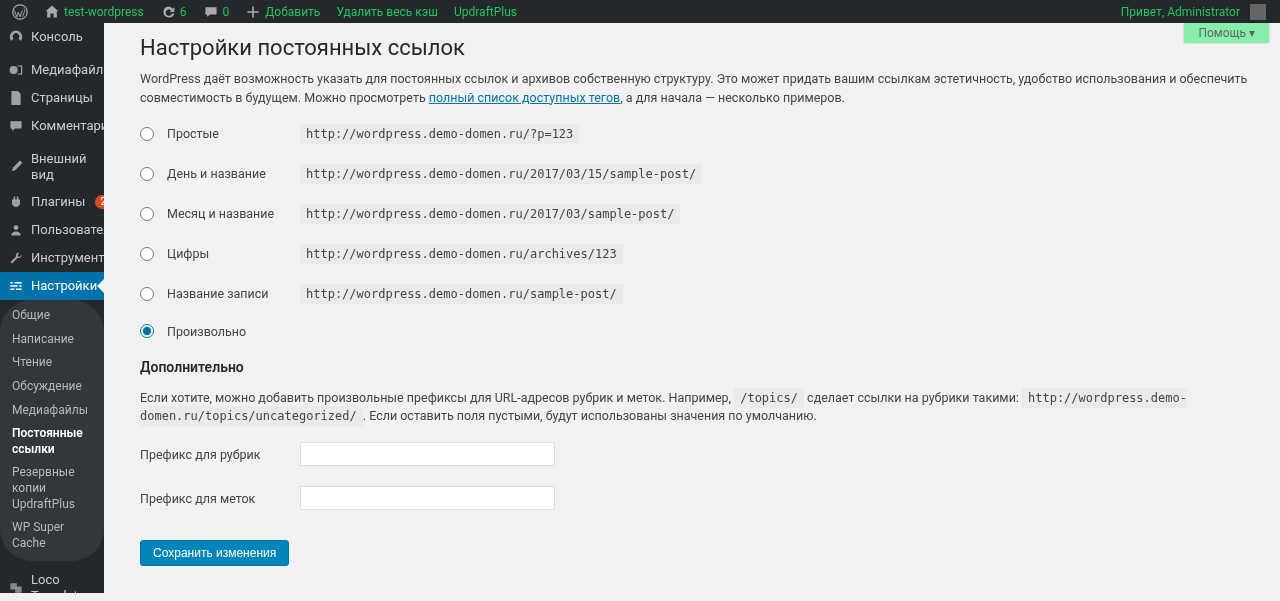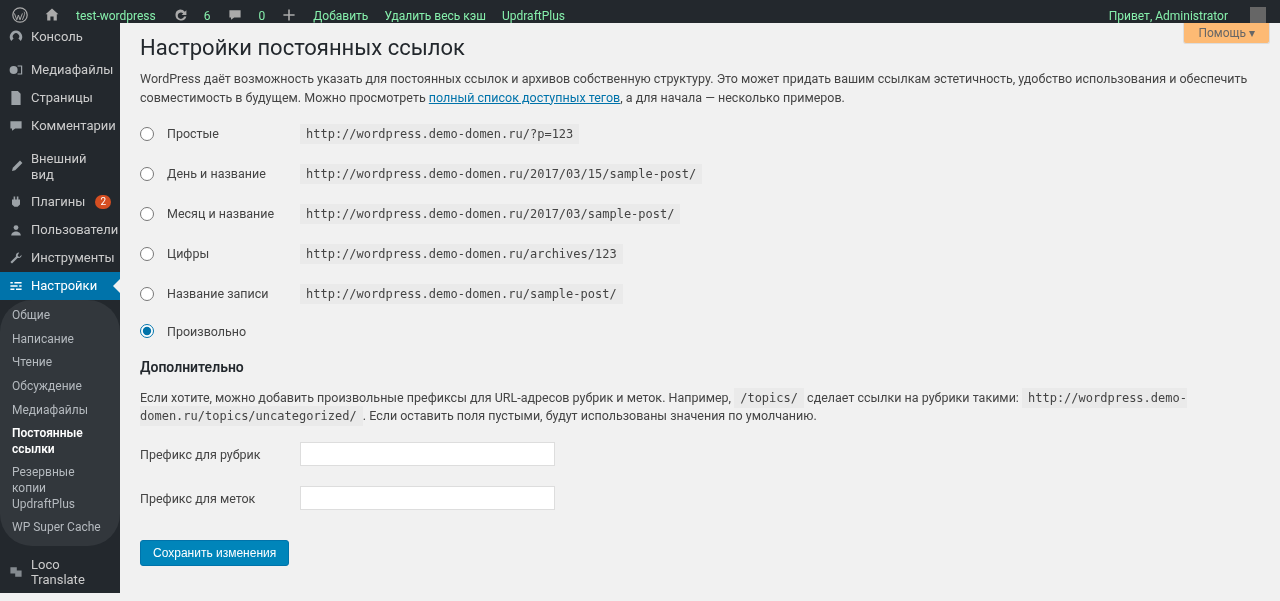--- a/index.html
+++ b/index.html
@@ -2,29 +2,29 @@
 <html><head>
 <meta charset="utf-8">
 <style>
 * { box-sizing: border-box; margin: 0; padding: 0; }
 body { font-family: -apple-system, BlinkMacSystemFont, "Segoe UI", Roboto, Oxygen-Sans, Ubuntu, Cantarell, "Helvetica Neue", sans-serif; font-size: 13px; color: #444; background: #f1f1f1; }
 .wrap { width: 1280px; height: 601px; position: relative; overflow: hidden; background: #f1f1f1; }
 
 
 .adminbar { position: absolute; top: 0; left: 0; right: 0; height: 23px; background: #23282d; color: #eee; display: flex; align-items: center; font-size: 12px; justify-content: space-between; padding: 0 6px 0 4px; z-index: 10; }
 .adminbar-left, .adminbar-right { display: flex; align-items: center; height: 100%; }
-.adminbar-item { display: flex; align-items: flex-end; height: 100%; padding: 0 8px; color: #86efac; cursor: pointer; gap: 16px; }
+.adminbar-item { display: flex; align-items: center; height: 100%; padding: 0 8px; color: #22c55e; cursor: pointer; gap: 4px; }
 .ab-icon { width: 16px; height: 16px; fill: #aaa; }
 .avatar { width: 16px; height: 16px; background: #666; margin-left: 6px; }
 
 
-.help-tab { position: absolute; top: 23px; right: 10px; background: #fdba74; border: 1px solid #ddd; border-top: none; padding: 3px 14px; font-size: 12px; color: #666; border-radius: 0 0 3px 3px; cursor: pointer; z-index: 5; text-align: center; }
-
-
-.sidebar { position: absolute; top: 23px; left: 0; width: 120px; bottom: 8px; background: #23282d; color: #eee; font-size: 13px; overflow: hidden; }
+.help-tab { position: absolute; top: 23px; right: 10px; background: #86efac; border: 1px solid #ddd; border-top: none; padding: 3px 14px; font-size: 12px; color: #666; border-radius: 0 0 3px 3px; cursor: pointer; z-index: 5; text-align: center; }
+
+
+.sidebar { position: absolute; top: 23px; left: 0; width: 104px; bottom: 8px; background: #23282d; color: #eee; font-size: 13px; overflow: hidden; }
 .menu-item { display: flex; align-items: center; padding: 6px 8px; color: #ccc; cursor: pointer; gap: 7px; line-height: 1.2; }
 .menu-item.current { background: #0073aa; color: #fff; position: relative; }
 .menu-item.current::after { content: ""; position: absolute; right: 0; top: 50%; transform: translateY(-50%); border: 7px solid transparent; border-right-color: #f1f1f1; }
 .menu-icon { width: 16px; height: 16px; fill: #9ca2a7; flex-shrink: 0; }
 .menu-item.current .menu-icon { fill: #fff; }
 .submenu { background: #32373c; padding: 4px 0 6px 0; border-radius: 32px; }
 .submenu-item { padding: 4px 12px; color: #b4b9be; font-size: 12px; cursor: pointer; line-height: 1.3; }
 .submenu-item.current { color: #fff; font-weight: 600; }
 .menu-sep { height: 5px; }
 .badge { background: #d54e21; color: #fff; border-radius: 8px; padding: 0 5px; font-size: 10px; margin-left: 3px; line-height: 14px; }

